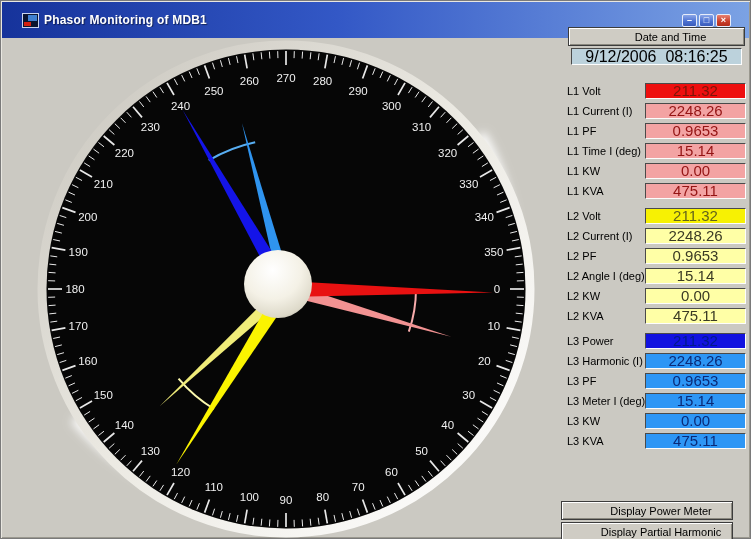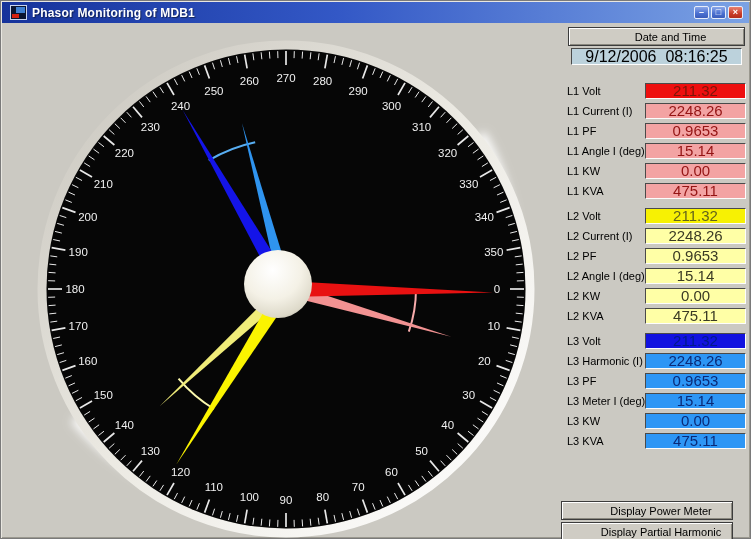--- a/index.html
+++ b/index.html
@@ -1,23 +1,23 @@
 <!DOCTYPE html>
 <html><head>
 <meta charset="utf-8">
 <style>
   html,body{margin:0;padding:0;width:751px;height:539px;overflow:hidden;
     font-family:"Liberation Sans",sans-serif;background:#cbc9c2;}
   .window{position:relative;width:751px;height:539px;box-sizing:border-box;
     background:#cbc9c2;border:1px solid #7a7a7a;
     box-shadow:inset 1px 1px 0 #e9e7e1, inset -1px -1px 0 #9a988f;}
   
-  .titlebar{position:absolute;left:1px;top:1px;right:1px;height:21px;
+  .titlebar{position:absolute;left:1px;top:1px;right:1px;height:36px;
     background:linear-gradient(90deg,#16339b 0%,#3358c6 45%,#7ba2e4 100%);
-    display:flex;align-items:center;padding:0 6px;}
+    display:flex;align-items:center;padding:0 18px;}
   .app-icon{width:15px;height:13px;margin:0 5px 0 2px;position:relative;
     background:#0a1430;border:1px solid #c9d4ee;flex:0 0 auto;}
   .ai-sky{position:absolute;right:1px;top:1px;width:9px;height:6px;background:#3f7fd0;}
   .ai-red{position:absolute;left:1px;bottom:1px;width:7px;height:4px;background:#d42010;}
   .title{color:#fff;font-size:12px;font-weight:bold;letter-spacing:.2px;
     text-shadow:1px 1px 1px rgba(0,0,0,.5);flex:1 1 auto;white-space:nowrap;overflow:hidden;}
   .win-controls{display:flex;gap:2px;flex:0 0 auto;}
   .winbtn{width:15px;height:13px;border-radius:2px;border:1px solid #e6ecfa;
     box-sizing:border-box;color:#fff;font-size:9px;line-height:11px;text-align:center;
     font-weight:bold;cursor:default;}
@@ -326,21 +326,21 @@
           </div>
           <div class="prow">
             <span class="plabel">L1 Current (I)</span>
             <span class="pvalue sunken" style="background: rgb(243, 163, 163); color: rgb(148, 20, 20);">2248.26</span>
           </div>
           <div class="prow">
             <span class="plabel">L1 PF</span>
             <span class="pvalue sunken" style="background: rgb(243, 163, 163); color: rgb(148, 20, 20);">0.9653</span>
           </div>
           <div class="prow">
-            <span class="plabel">L1 Angle I (deg)</span>
+            <span class="plabel">L1 Time I (deg)</span>
             <span class="pvalue sunken" style="background: rgb(243, 163, 163); color: rgb(148, 20, 20);">15.14</span>
           </div>
           <div class="prow">
             <span class="plabel">L1 KW</span>
             <span class="pvalue sunken" style="background: rgb(243, 163, 163); color: rgb(148, 20, 20);">0.00</span>
           </div>
           <div class="prow">
             <span class="plabel">L1 KVA</span>
             <span class="pvalue sunken" style="background: rgb(243, 163, 163); color: rgb(148, 20, 20);">475.11</span>
           </div>
@@ -366,21 +366,21 @@
             <span class="plabel">L2 KW</span>
             <span class="pvalue sunken" style="background: rgb(255, 255, 166); color: rgb(58, 58, 36);">0.00</span>
           </div>
           <div class="prow">
             <span class="plabel">L2 KVA</span>
             <span class="pvalue sunken" style="background: rgb(255, 255, 166); color: rgb(58, 58, 36);">475.11</span>
           </div>
         </div>
         <div class="phase-group" style="top: 310px;">
           <div class="prow">
-            <span class="plabel">L3 Volt</span>
+            <span class="plabel">L3 Power</span>
             <span class="pvalue sunken" style="background: rgb(18, 18, 224); color: rgb(0, 26, 140);">211.32</span>
           </div>
           <div class="prow">
             <span class="plabel">L3 Harmonic (I)</span>
             <span class="pvalue sunken" style="background: rgb(45, 150, 245); color: rgb(10, 42, 120);">2248.26</span>
           </div>
           <div class="prow">
             <span class="plabel">L3 PF</span>
             <span class="pvalue sunken" style="background: rgb(45, 150, 245); color: rgb(10, 42, 120);">0.9653</span>
           </div>

